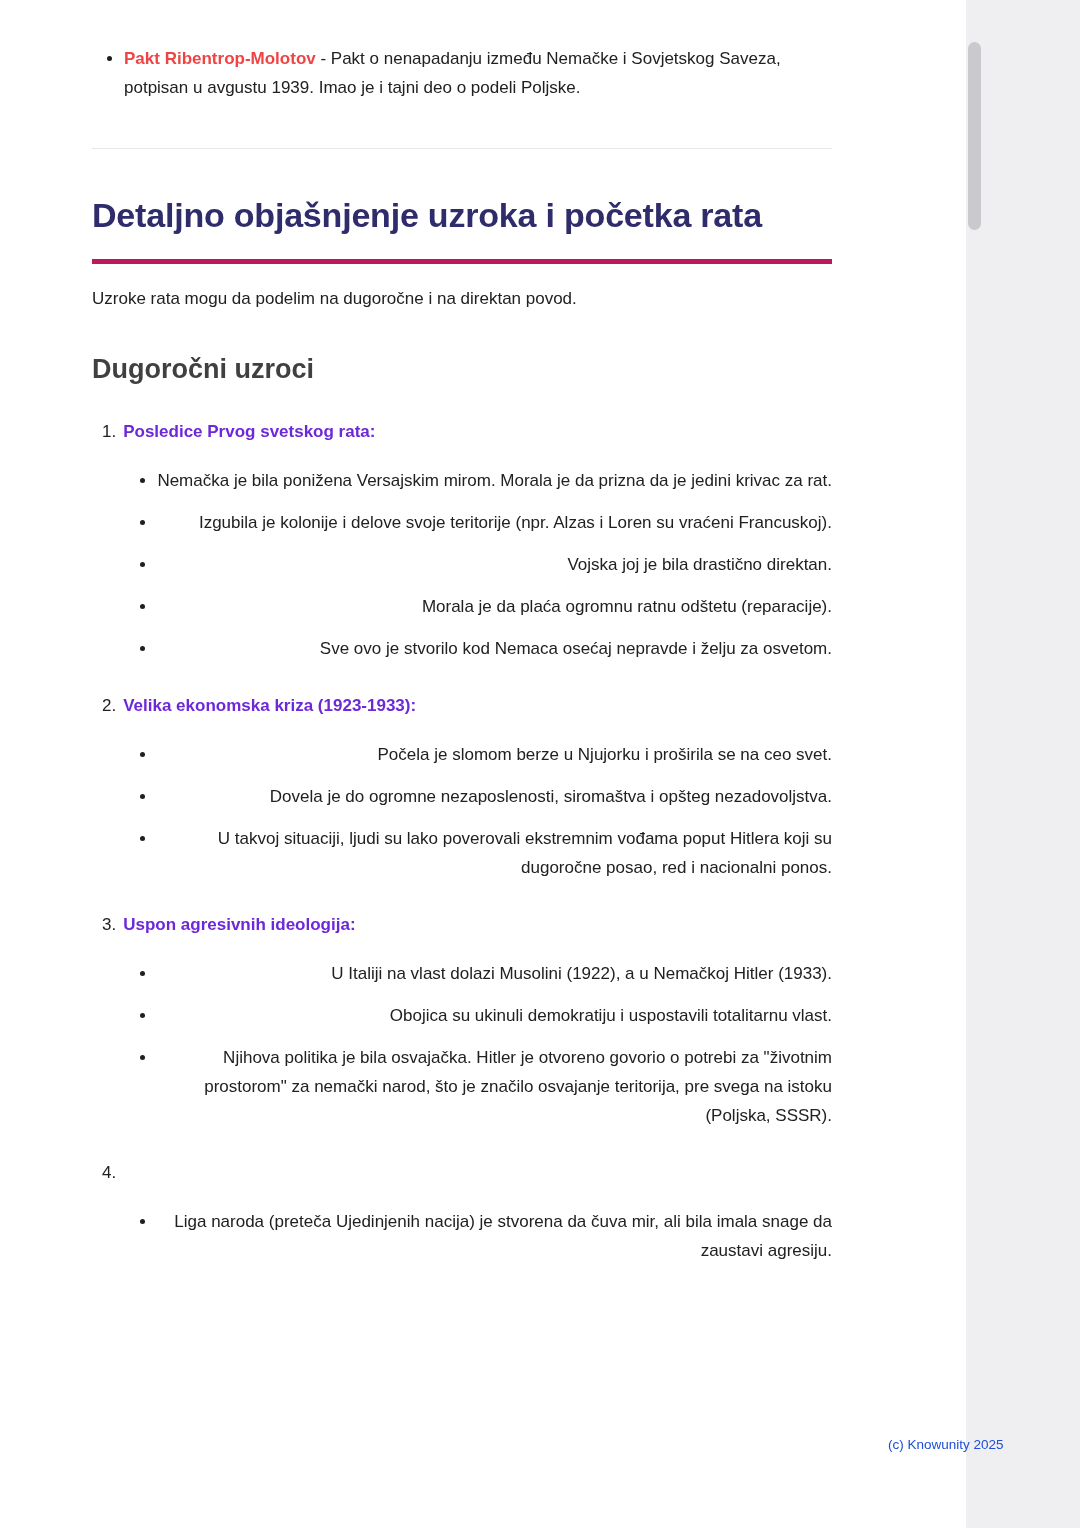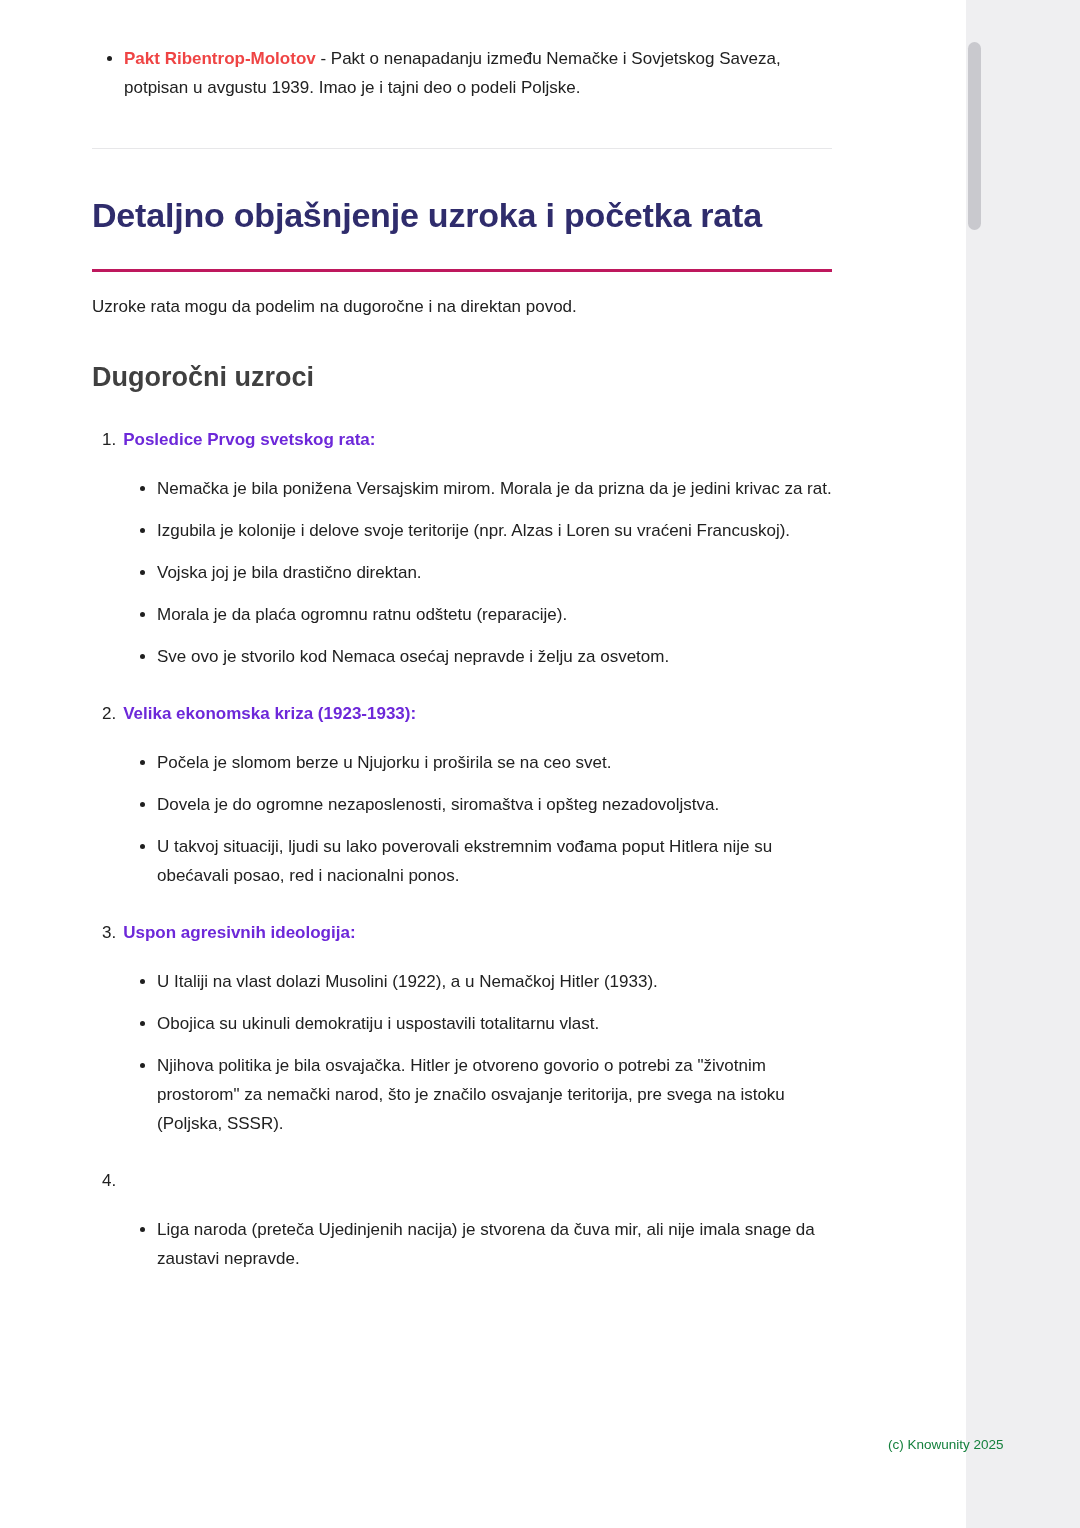--- a/index.html
+++ b/index.html
@@ -48,22 +48,22 @@
   .b { font-weight: 700; color: #ef4444; }
 
   hr.divider {
     border: none;
     border-top: 1px solid #e7e7e9;
     margin: 46px 0 0 0;
   }
 
   .h1-wrap {
     margin-top: 42px;
-    border-bottom: 3px solid #be185d;
-    padding-bottom: 30px;
+    border-bottom: 5px solid #be185d;
+    padding-bottom: 20px;
   }
   h1.section-title {
     margin: 0;
     max-width: 720px;
     font-size: 34px;
     line-height: 48px;
     font-weight: 700;
     color: #2f2c6c;
     letter-spacing: -0.2px;
   }
@@ -85,29 +85,29 @@
     padding-left: 10px;
   }
   .num-row .num { margin-right: 7px; flex: 0 0 auto; }
   .num-row .item-title { font-weight: 700; color: #6d28d9; }
 
   ul.sub-list {
     margin: 20px 0 0 0;
     padding-left: 65px;
     list-style: disc;
   }
-  ul.sub-list > li { margin-top: 13px; }
+  ul.sub-list > li { margin-top: 13px; text-align: right; }
   ul.sub-list > li:first-child { margin-top: 0; }
   li::marker { color: #1f1f1f; }
 
   .watermark {
     position: absolute;
     left: 888px; top: 1437px;
     font-size: 13.5px;
-    color: #15803d;
+    color: #1d4ed8;
     white-space: nowrap;
     z-index: 3;
   }
 </style>
 </head>
 <body>
 
 <div class="right-strip"></div>
 <div class="scrollbar-thumb"></div>
 
@@ -144,41 +144,41 @@
     </div>
 
     <div class="num-item">
       <div class="num-row">
         <span class="num">2.</span>
         <span class="item-title">Velika ekonomska kriza (1923-1933):</span>
       </div>
       <ul class="sub-list">
         <li>Počela je slomom berze u Njujorku i proširila se na ceo svet.</li>
         <li>Dovela je do ogromne nezaposlenosti, siromaštva i opšteg nezadovoljstva.</li>
-        <li>U takvoj situaciji, ljudi su lako poverovali ekstremnim vođama poput Hitlera nije su obećavali posao, red i nacionalni ponos.</li>
+        <li>U takvoj situaciji, ljudi su lako poverovali ekstremnim vođama poput Hitlera koji su dugoročne posao, red i nacionalni ponos.</li>
       </ul>
     </div>
 
     <div class="num-item">
       <div class="num-row">
         <span class="num">3.</span>
         <span class="item-title">Uspon agresivnih ideologija:</span>
       </div>
       <ul class="sub-list">
         <li>U Italiji na vlast dolazi Musolini (1922), a u Nemačkoj Hitler (1933).</li>
         <li>Obojica su ukinuli demokratiju i uspostavili totalitarnu vlast.</li>
         <li>Njihova politika je bila osvajačka. Hitler je otvoreno govorio o potrebi za "životnim prostorom" za nemački narod, što je značilo osvajanje teritorija, pre svega na istoku (Poljska, SSSR).</li>
       </ul>
     </div>
 
     <div class="num-item">
       <div class="num-row">
         <span class="num">4.</span>
       </div>
       <ul class="sub-list">
-        <li>Liga naroda (preteča Ujedinjenih nacija) je stvorena da čuva mir, ali nije imala snage da zaustavi nepravde.</li>
+        <li>Liga naroda (preteča Ujedinjenih nacija) je stvorena da čuva mir, ali bila imala snage da zaustavi agresiju.</li>
       </ul>
     </div>
 
   </div>
 </main>
 
 <div class="watermark">(c) Knowunity 2025</div>
 
 </body></html>

